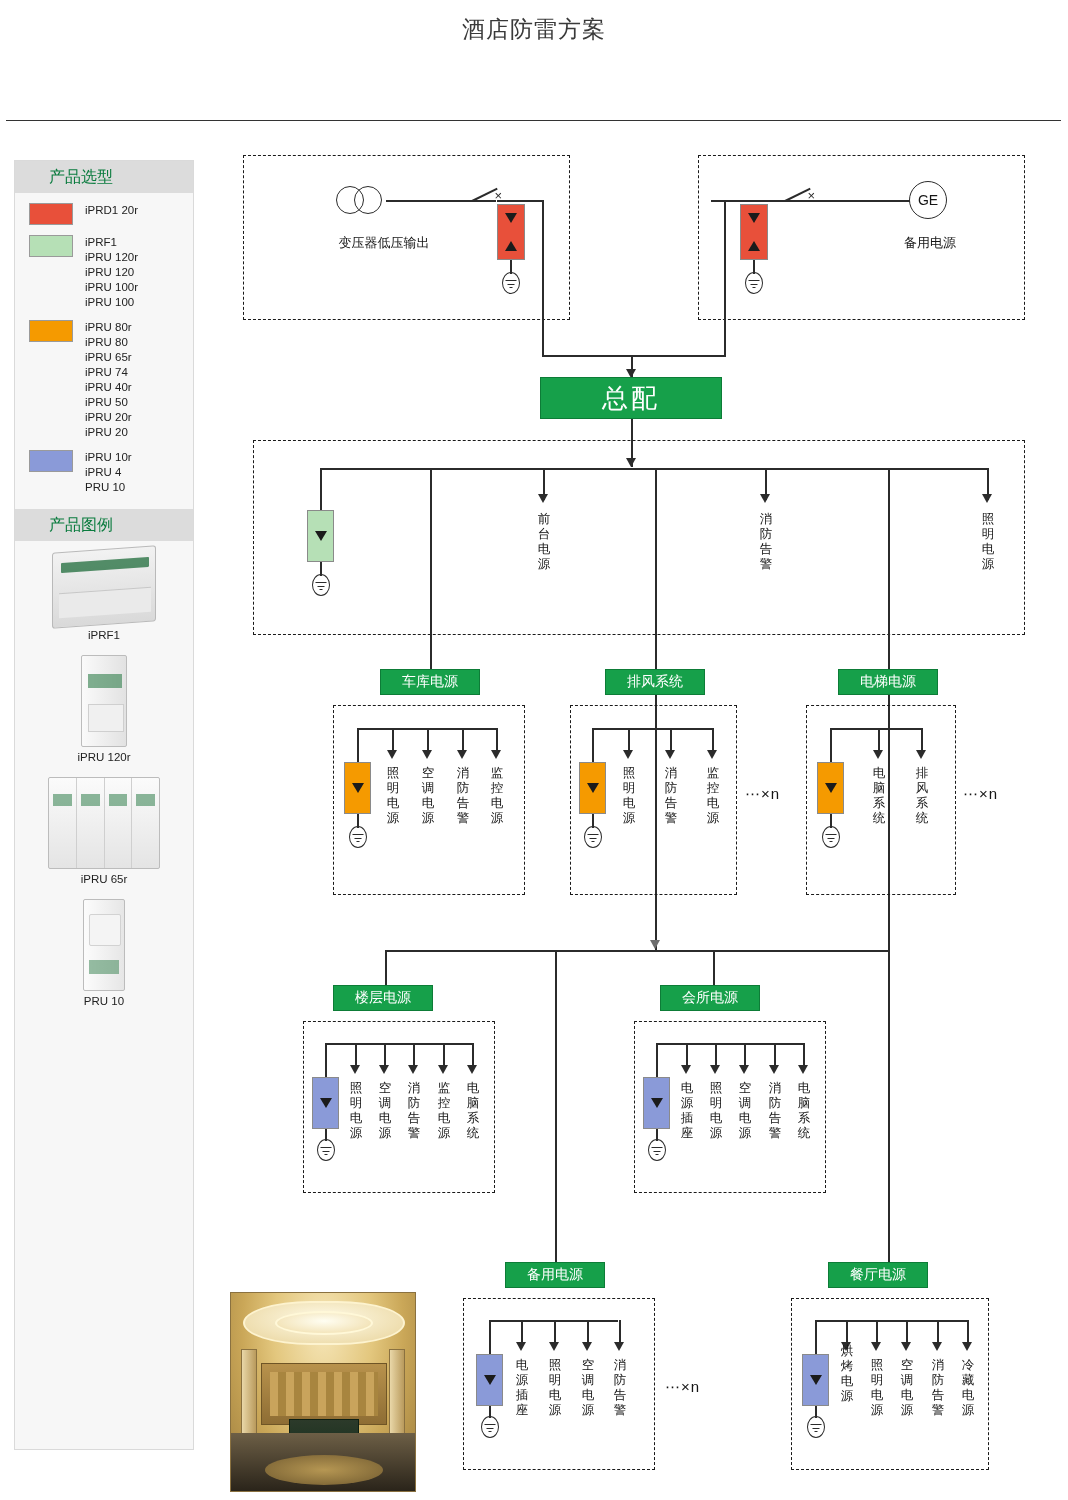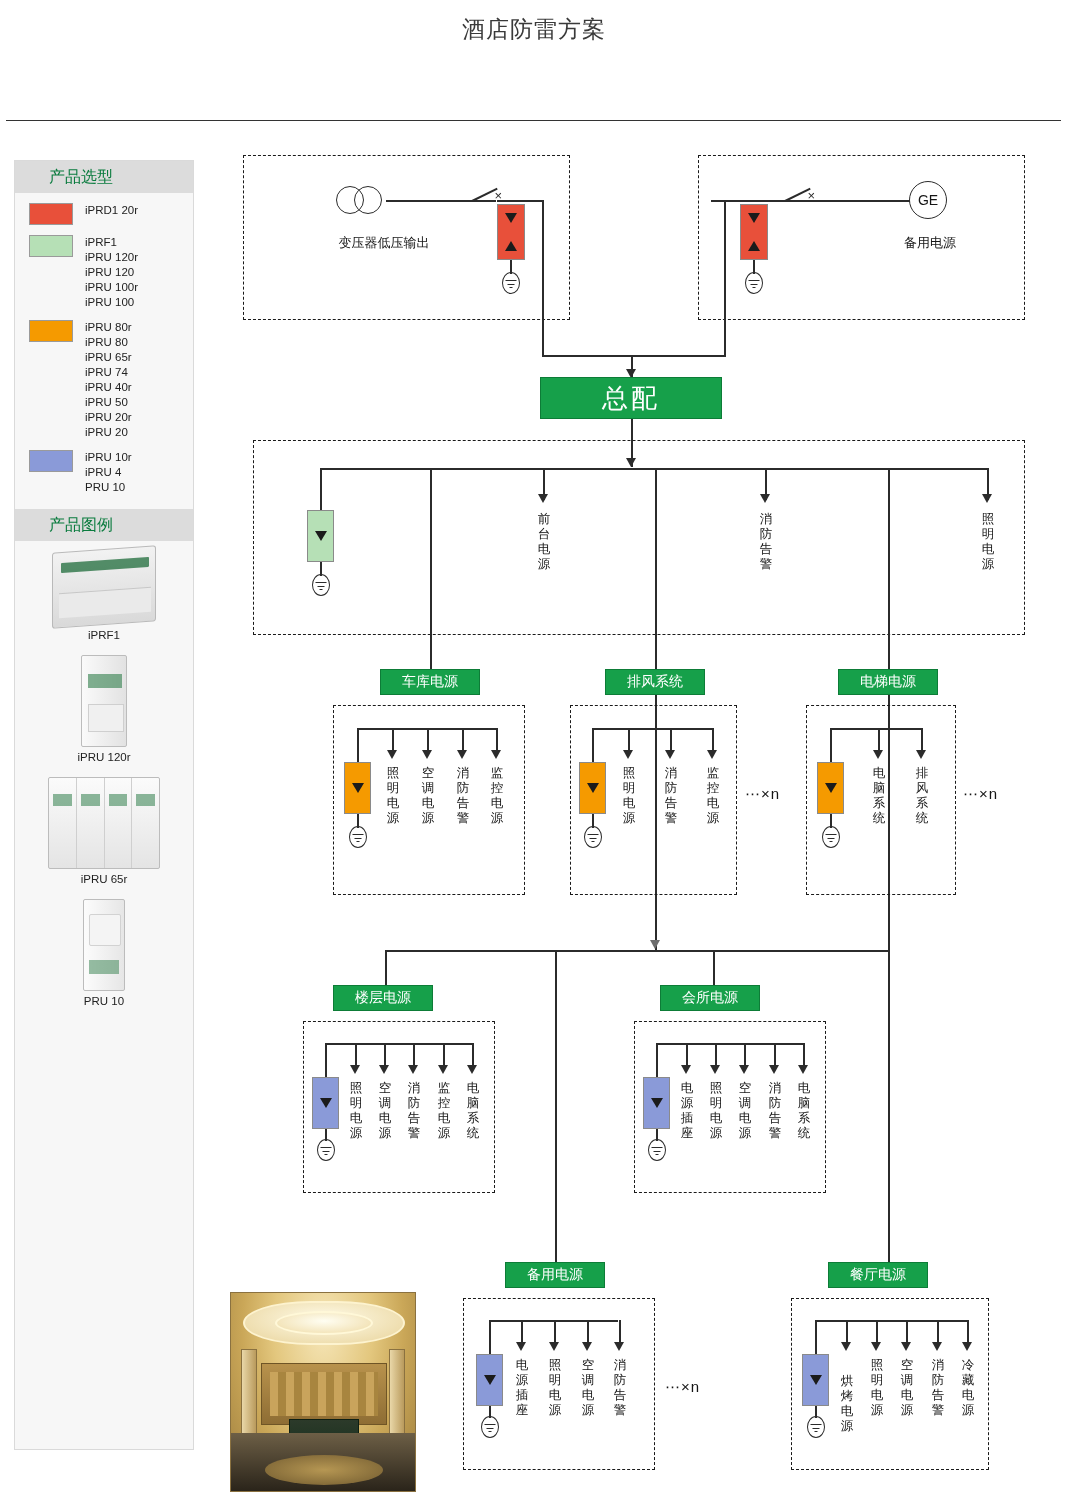--- a/index.html
+++ b/index.html
@@ -562,21 +562,21 @@
 <div class="line vline" style="left:815px; top:1406px; height:12px;"></div>
 <div class="gnd" style="left:807px; top:1416px;">
   <div class="ell"></div>
     <div class="b1"></div>
     <div class="b2"></div>
     <div class="b3"></div>
 </div>
 
 <div class="line vline" style="left:846px; top:1320px; height:26px;"></div>
 <div class="arrow" style="left:841px; top:1342px;"></div>
-<div class="vtext" style="left:839px; top:1374px;">烘烤电源</div>
+<div class="vtext" style="left:839px; top:1344px;">烘烤电源</div>
 
 <div class="line vline" style="left:876px; top:1320px; height:26px;"></div>
 <div class="arrow" style="left:871px; top:1342px;"></div>
 <div class="vtext" style="left:869px; top:1358px;">照明电源</div>
 
 <div class="line vline" style="left:906px; top:1320px; height:26px;"></div>
 <div class="arrow" style="left:901px; top:1342px;"></div>
 <div class="vtext" style="left:899px; top:1358px;">空调电源</div>
 
 <div class="line vline" style="left:937px; top:1320px; height:26px;"></div>

